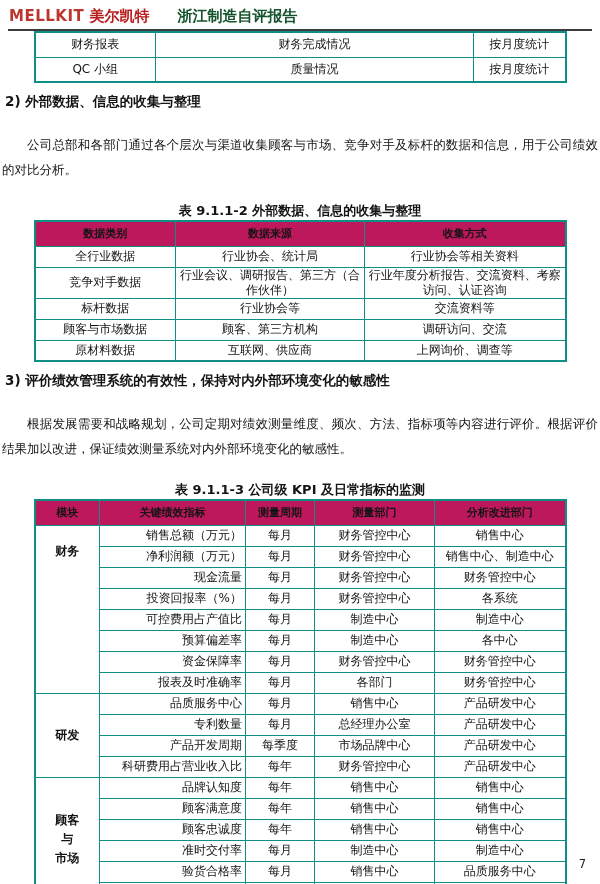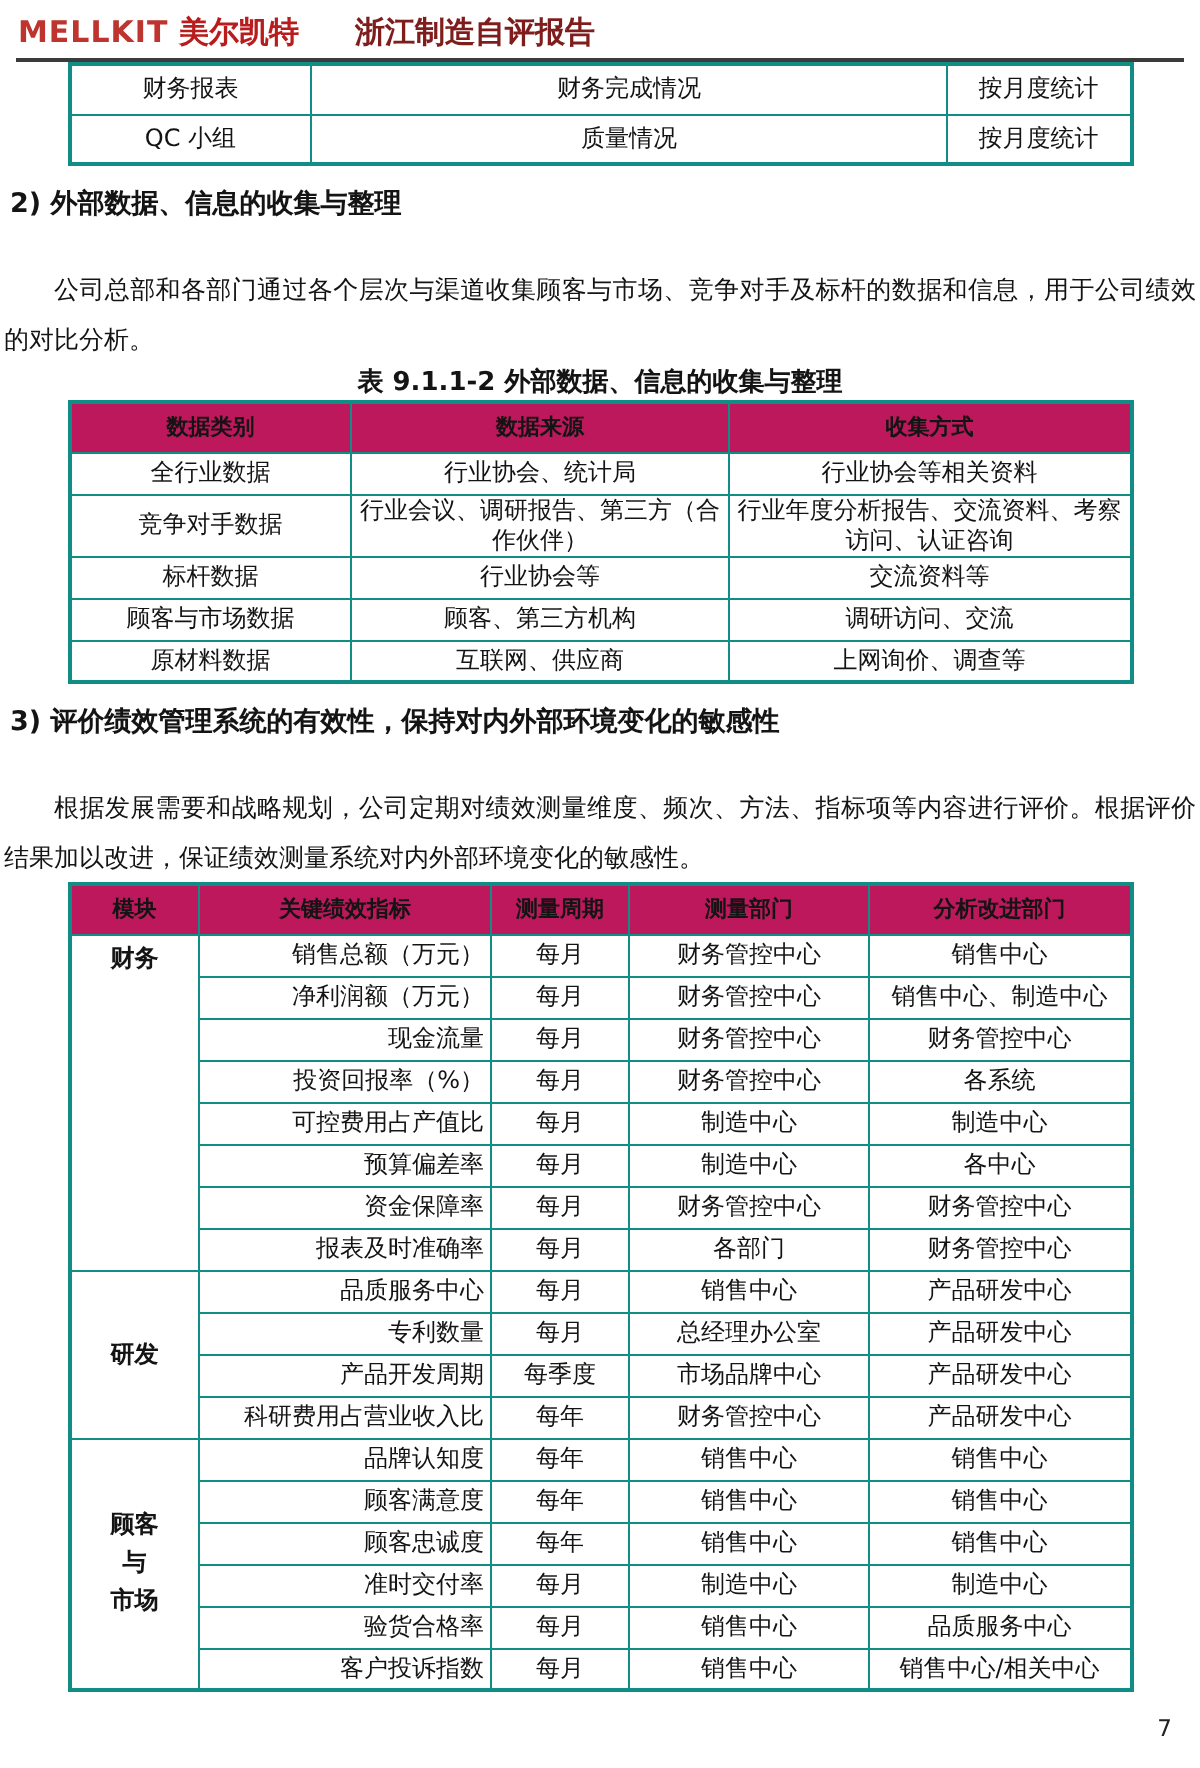--- a/index.html
+++ b/index.html
@@ -4,48 +4,48 @@
 <style>
   * { box-sizing: border-box; }
   html,body { margin:0; padding:0; background:#ffffff; }
   body { font-family:"DejaVu Sans", sans-serif; color:#141414; }
   .page { position:relative; width:600px; height:884px; background:#fff; overflow:hidden; }
 
   
   .hdr { padding:7px 9px 0 9px; font-size:15px; font-weight:bold; white-space:nowrap; }
   .hdr .brand   { color:#BE342E; letter-spacing:0.5px; }
   .hdr .company { color:#b91c1c; }
-  .hdr .title   { color:#7f1d1d;padding-left:28px; }
+  .hdr .title   { color:#14532d;padding-left:28px; }
   .hdr-rule { height:2px; background:#3B3B3B; margin:3px 8px 0 8px; }
 
   
   table.t { border-collapse:collapse; table-layout:fixed; width:531px; margin:0 auto;
             border:2px solid #108D85; }
   table.t th, table.t td { border:1px solid #108D85; text-align:center; font-size:12px;
             padding:0 3px; line-height:15px; }
   table.t th { background:#be185d; font-weight:bold; font-size:11px; }
 
   .frag { margin-top:6px; }
   .frag td { height:25px; }
 
   .sec { font-size:13.5px; font-weight:bold; margin:10px 0 0 5px; }
   .para { font-size:12.5px; line-height:25px; margin:21px 2px 0 2px; text-indent:2em;
           text-align:justify; }
-  .caption { font-size:13px; font-weight:bold; text-align:center; margin-top:0; }
+  .caption { font-size:13px; font-weight:bold; text-align:center; margin-top:20px; }
 
   .d2 { margin-top:4px; }
   .d2 th { height:25px; }
   .d2 td { height:21px; }
 
   .kpi { margin-top:4px; }
   .kpi th { height:25px; }
   .kpi td { height:21px; }
   .kpi td.c1 { text-align:right; padding-left:9px; }
   .kpi td.module { font-weight:bold; white-space:pre-line; line-height:19px; vertical-align:middle; }
-  .kpi td.module.top { vertical-align:top; padding-top:2px; }
+  .kpi td.module.top { vertical-align:top; padding-top:16px; }
 
   .page-num { position:absolute; right:14px; bottom:13px; font-size:11.5px; color:#222; }
 </style>
 </head>
 <body>
 
 <div class="page">
 
   <div class="hdr">
     <span class="brand">MELLKIT</span>
@@ -114,20 +114,21 @@
         <tr>
           <td>原材料数据</td>
           <td>互联网、供应商</td>
           <td>上网询价、调查等</td>
         </tr>
       </tbody>
   </table>
 
   <div class="sec">3) 评价绩效管理系统的有效性，保持对内外部环境变化的敏感性</div>
   <p class="para">根据发展需要和战略规划，公司定期对绩效测量维度、频次、方法、指标项等内容进行评价。根据评价结果加以改进，保证绩效测量系统对内外部环境变化的敏感性。</p>
+  <div class="caption">表 9.1.1-3 公司级 KPI 及日常指标的监测</div>
 
   <table class="t kpi">
     <colgroup>
         <col style="width:65px">
         <col style="width:146px">
         <col style="width:69px">
         <col style="width:120px">
         <col style="width:131px">
       </colgroup>
     <thead>

